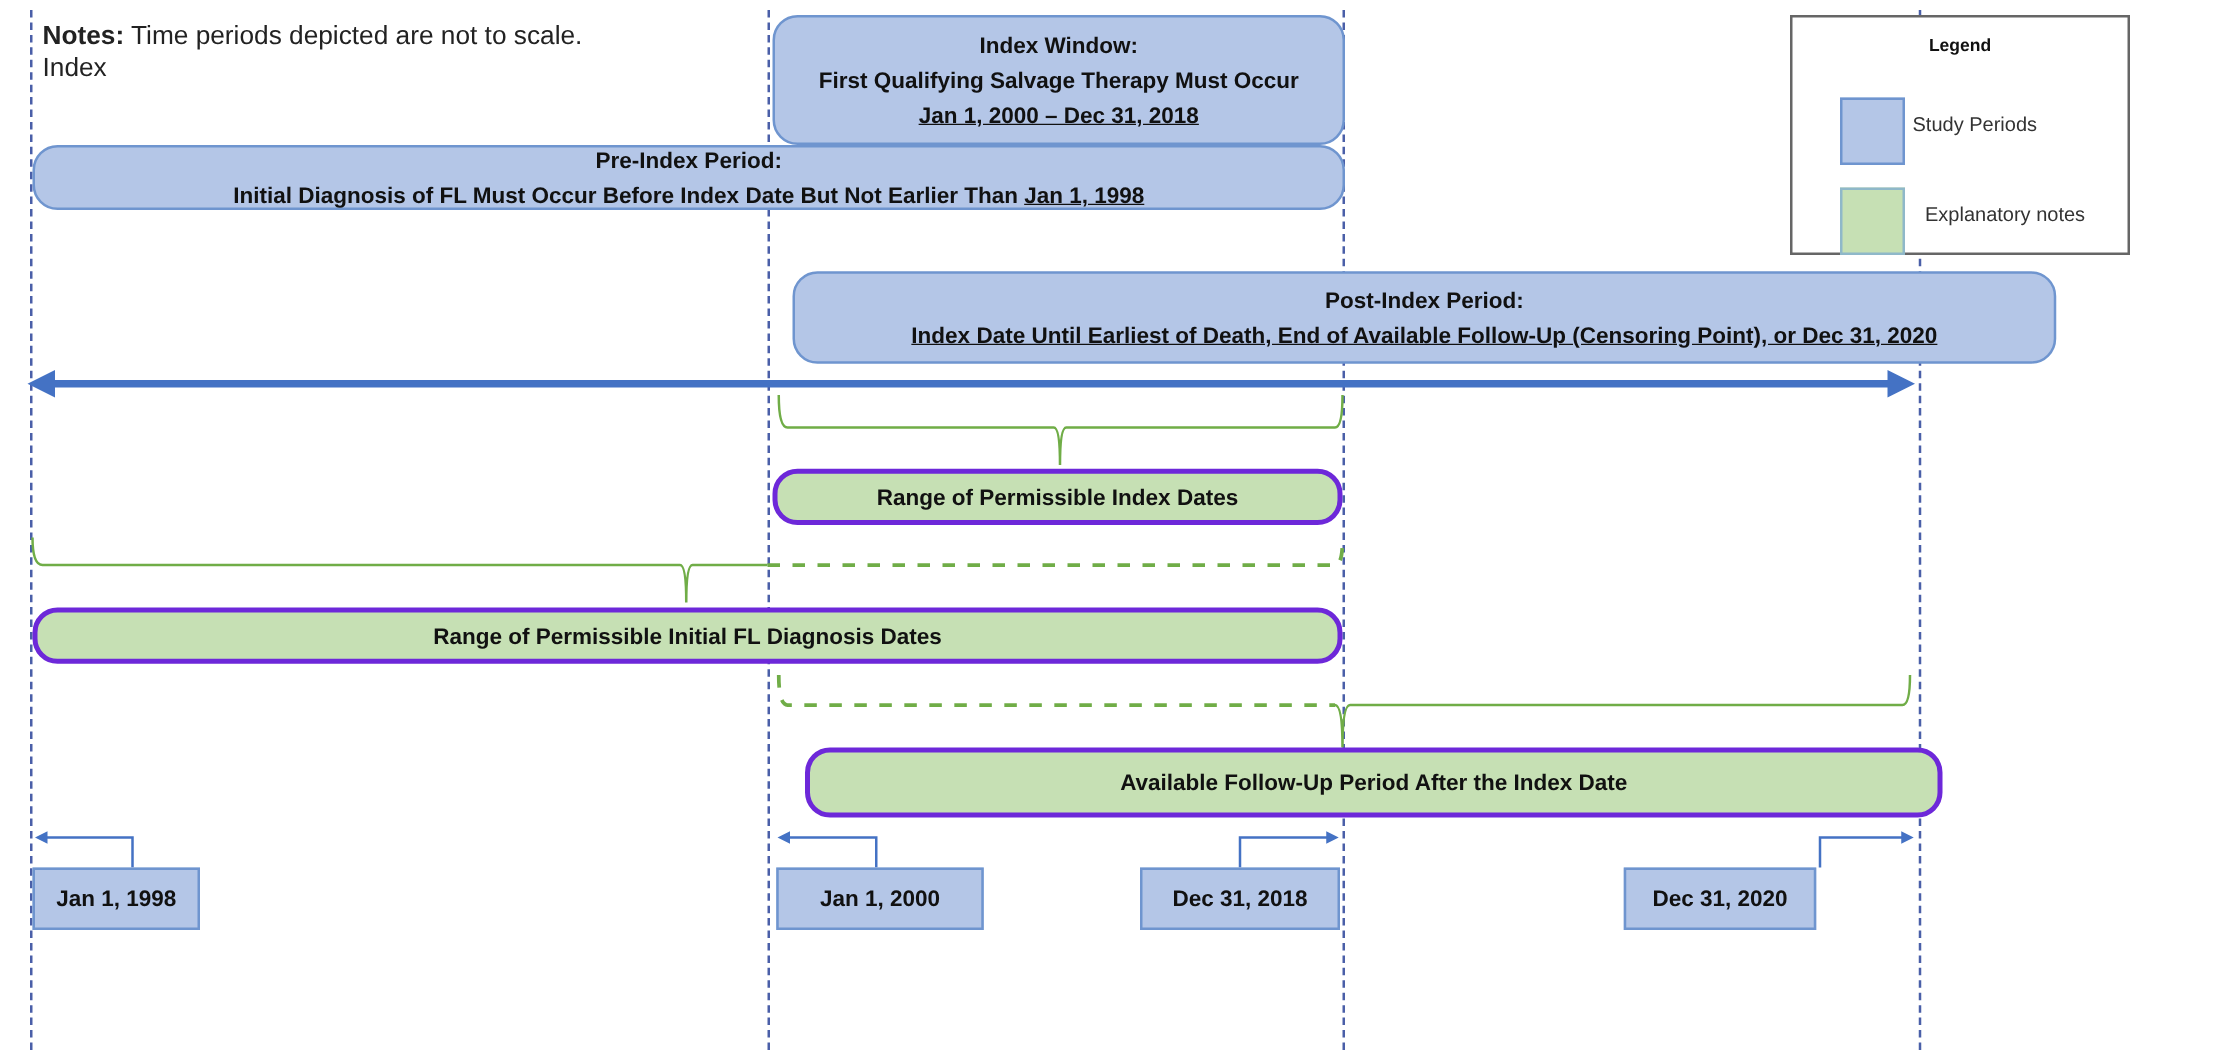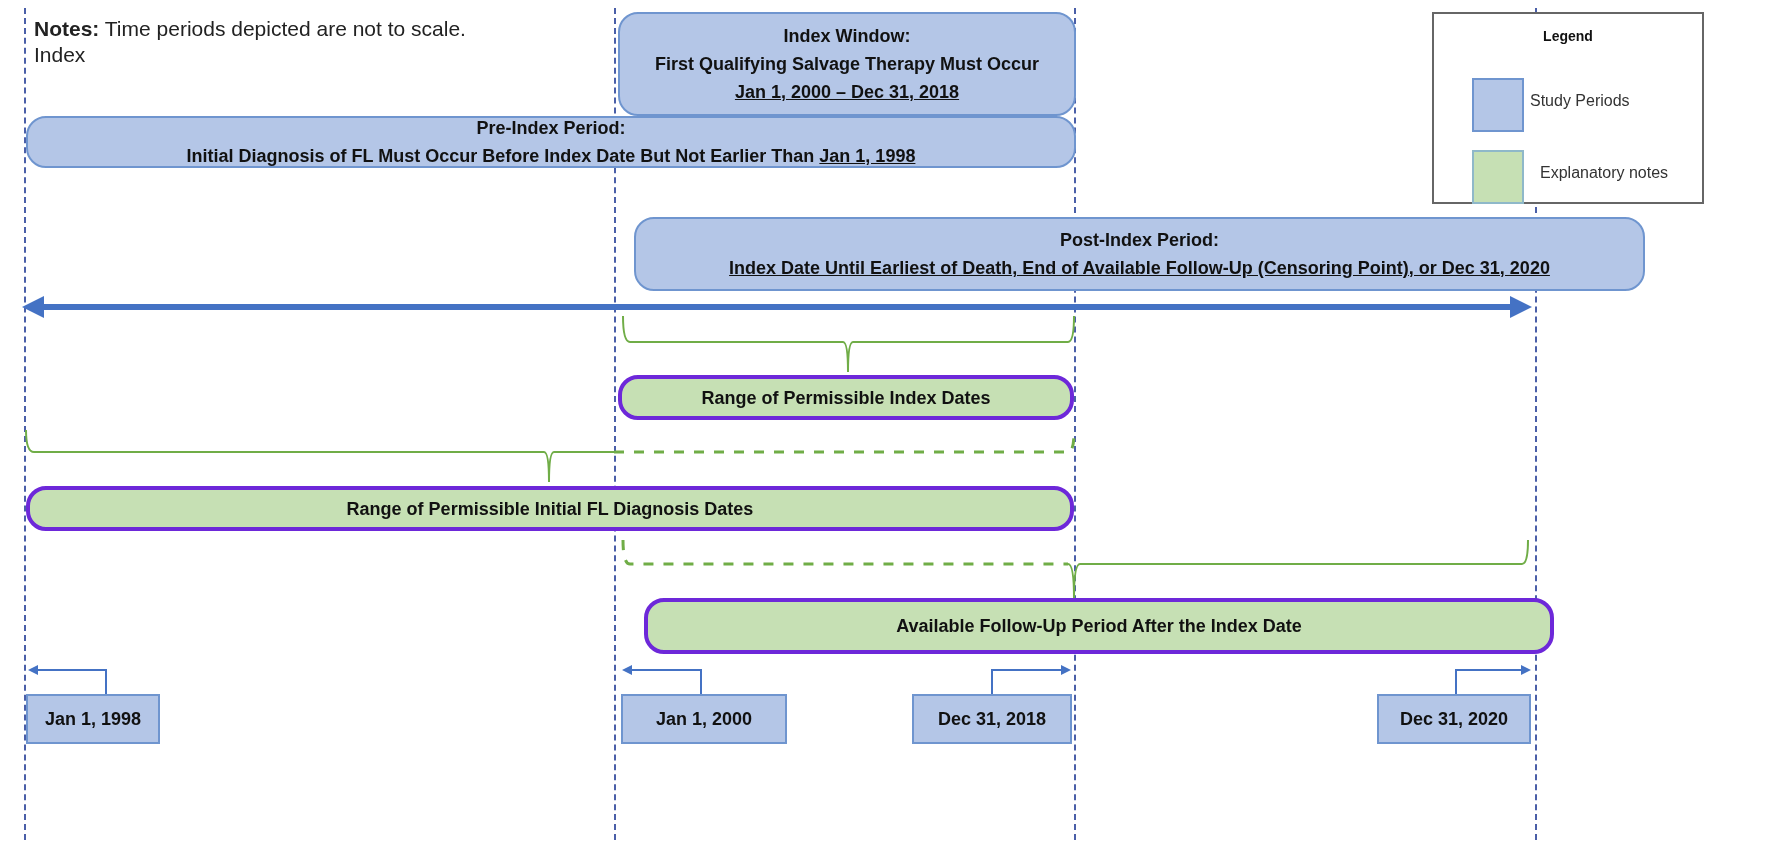--- a/index.html
+++ b/index.html
@@ -94,13 +94,13 @@
 <div class="abs green-box center-text" style="left:26px; top:486px; width:1048px; height:45px;justify-content:center;">
   <div>Range of Permissible Initial FL Diagnosis Dates</div>
 </div>
 <div class="abs green-box center-text" style="left:644px; top:598px; width:910px; height:56px;">
   <div>Available Follow-Up Period After the Index Date</div>
 </div>
 
 <div class="abs date-box" style="left:26px; top:694px; width:134px; height:50px;">Jan 1, 1998</div>
 <div class="abs date-box" style="left:621px; top:694px; width:166px; height:50px;">Jan 1, 2000</div>
 <div class="abs date-box" style="left:912px; top:694px; width:160px; height:50px;">Dec 31, 2018</div>
-<div class="abs date-box" style="left:1377px; top:694px; width:154px; height:50px;">Dec 31, 2020</div>
+<div class="abs date-box" style="left:1299px; top:694px; width:154px; height:50px;">Dec 31, 2020</div>
 
 </body></html>

